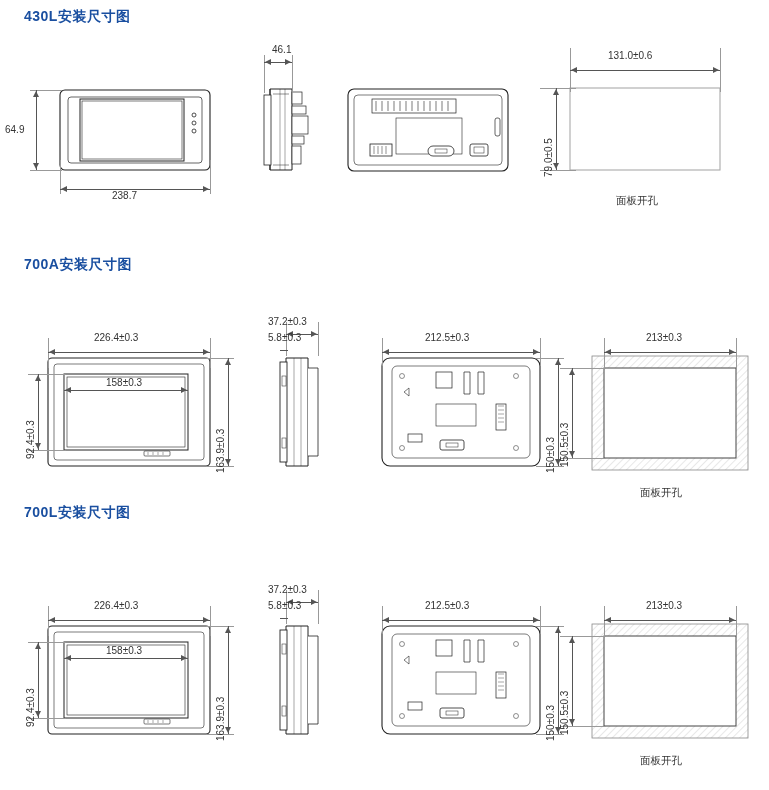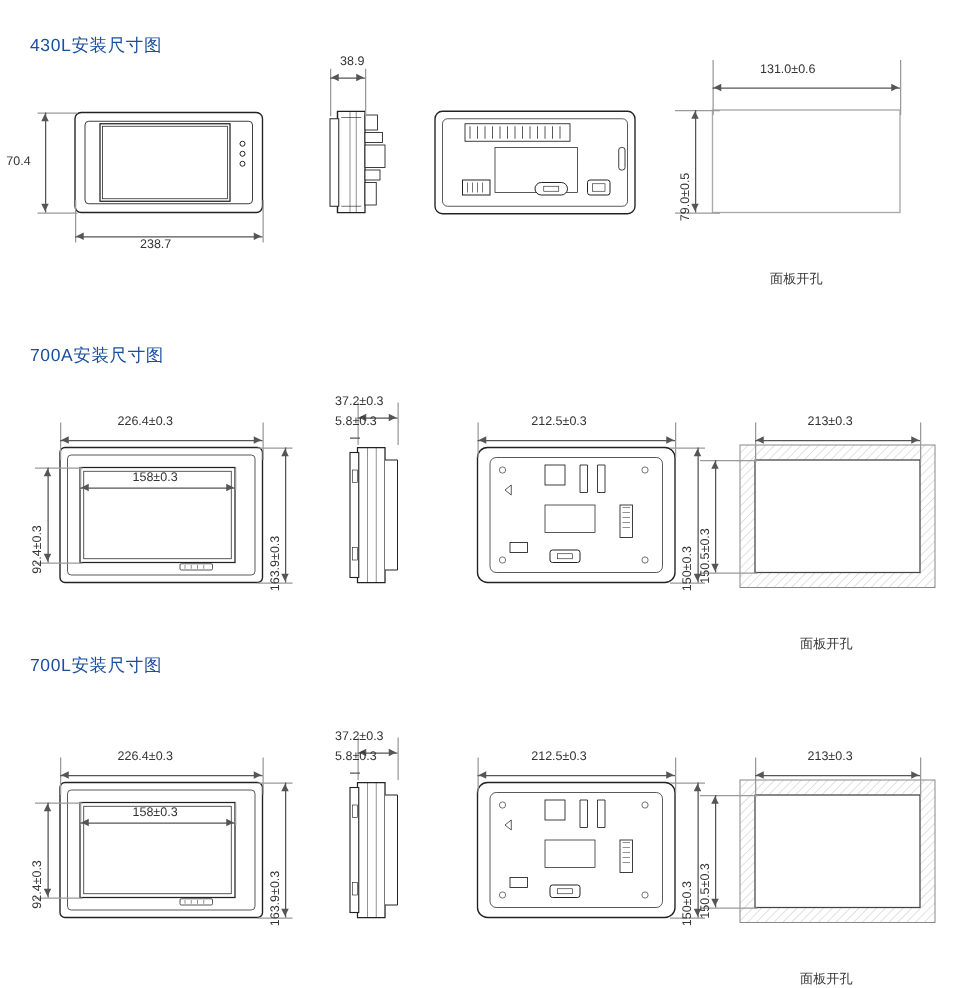--- a/index.html
+++ b/index.html
@@ -11,42 +11,40 @@
     width: 769px;
     height: 790px;
     position: relative;
     font-family: "Liberation Sans", sans-serif;
     color: #222;
     overflow: hidden;
   }
   .section-title {
     position: absolute;
     font-size: 14px;
-    font-weight: normal;
+    font-weight: bold;
     color: #1a4fa0;
     letter-spacing: 0.5px;
-    margin-top: 20px;
   }
   .dim-label {
     position: absolute;
     font-size: 10px;
     color: #333;
     white-space: nowrap;
     font-family: "Liberation Sans", sans-serif;
   }
   .dim-label.vert {
     transform-origin: left bottom;
     transform: rotate(-90deg);
   }
   .caption {
     position: absolute;
     font-size: 10.5px;
     color: #333;
     white-space: nowrap;
-    margin-top: 22px;
   }
   
   .dimline-h {
     position: absolute;
     height: 0;
     border-top: 1px solid #555;
   }
   .dimline-v {
     position: absolute;
     width: 0;
@@ -113,21 +111,21 @@
   <div class="arrow left" style="left:61px; top:186px;"></div>
   <div class="arrow right" style="left:203px; top:186px;"></div>
   <div class="dim-label" style="left:112px; top:190px;">238.7</div>
 </div>
 <div>
   <div class="extline-h" style="left:30px; top:90px; width:32px;"></div>
   <div class="extline-h" style="left:30px; top:170px; width:32px;"></div>
   <div class="dimline-v" style="left:36px; top:90px; height:80px;"></div>
   <div class="arrow up" style="left:33px; top:91px;"></div>
   <div class="arrow down" style="left:33px; top:163px;"></div>
-  <div class="dim-label" style="left:5px; top:124px;">70.4</div>
+  <div class="dim-label" style="left:5px; top:124px;">64.9</div>
 </div>
 
 <div class="dwg" style="left:256px; top:70px;">
   <svg width="70" height="110" viewBox="0 0 70 110">
     <path d="M14 19 L36 19 L36 100 L14 100 Z" fill="#ffffff" stroke="#222" stroke-width="1"></path>
     <path d="M14 19 L14 100" stroke="#222" stroke-width="1"></path>
     <rect x="8" y="25" width="7" height="70" fill="#ffffff" stroke="#222" stroke-width="0.8"></rect>
     <rect x="36" y="22" width="10" height="12" fill="#ffffff" stroke="#222" stroke-width="0.7"></rect>
     <rect x="36" y="36" width="14" height="8" fill="#ffffff" stroke="#222" stroke-width="0.7"></rect>
     <rect x="36" y="46" width="16" height="18" fill="#ffffff" stroke="#222" stroke-width="0.7"></rect>
@@ -138,21 +136,21 @@
     <line x1="24" y1="19" x2="24" y2="100" stroke="#222" stroke-width="0.4"></line>
     <line x1="29" y1="19" x2="29" y2="100" stroke="#222" stroke-width="0.4"></line>
   </svg>
 </div>
 <div>
   <div class="extline-v" style="left:264px; top:55px; height:38px;"></div>
   <div class="extline-v" style="left:292px; top:55px; height:38px;"></div>
   <div class="dimline-h" style="left:264px; top:62px; width:28px;"></div>
   <div class="arrow left" style="left:265px; top:59px;"></div>
   <div class="arrow right" style="left:285px; top:59px;"></div>
-  <div class="dim-label" style="left:272px; top:44px;">38.9</div>
+  <div class="dim-label" style="left:272px; top:44px;">46.1</div>
 </div>
 
 <div class="dwg" style="left:340px; top:70px;">
   <svg width="180" height="110" viewBox="0 0 180 110">
     <rect x="8" y="19" width="160" height="82" rx="6" fill="#ffffff" stroke="#222" stroke-width="1.1"></rect>
     <rect x="14" y="25" width="148" height="70" rx="4" fill="#ffffff" stroke="#222" stroke-width="0.6"></rect>
     <rect x="32" y="29" width="84" height="14" fill="#ffffff" stroke="#222" stroke-width="0.7"></rect>
     <g stroke="#222" stroke-width="0.6">
       <line x1="36" y1="31" x2="36" y2="41"></line>
         <line x1="42" y1="31" x2="42" y2="41"></line>

